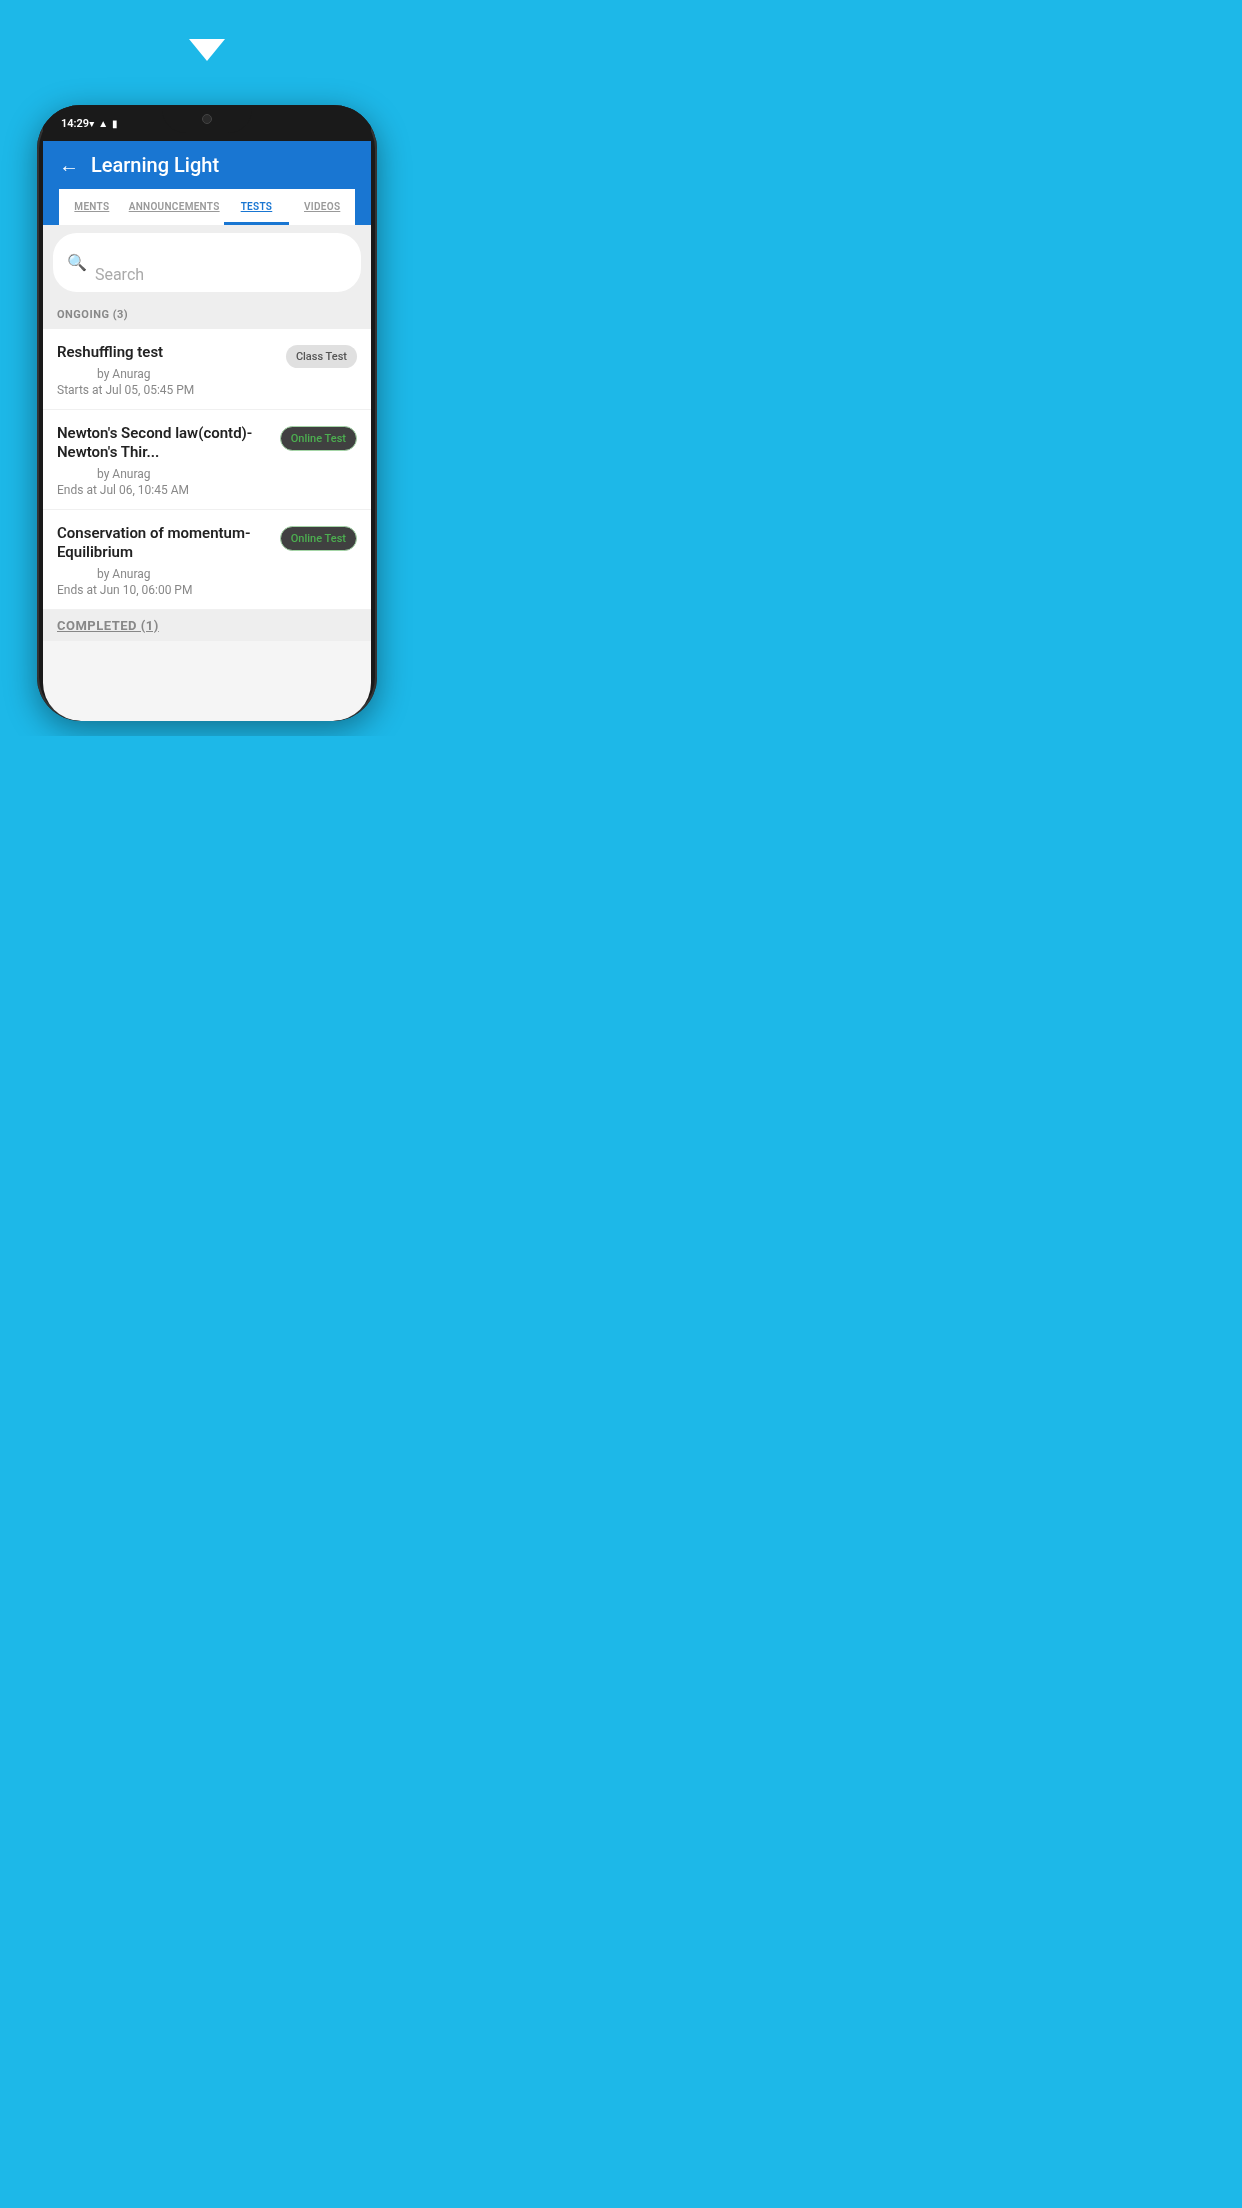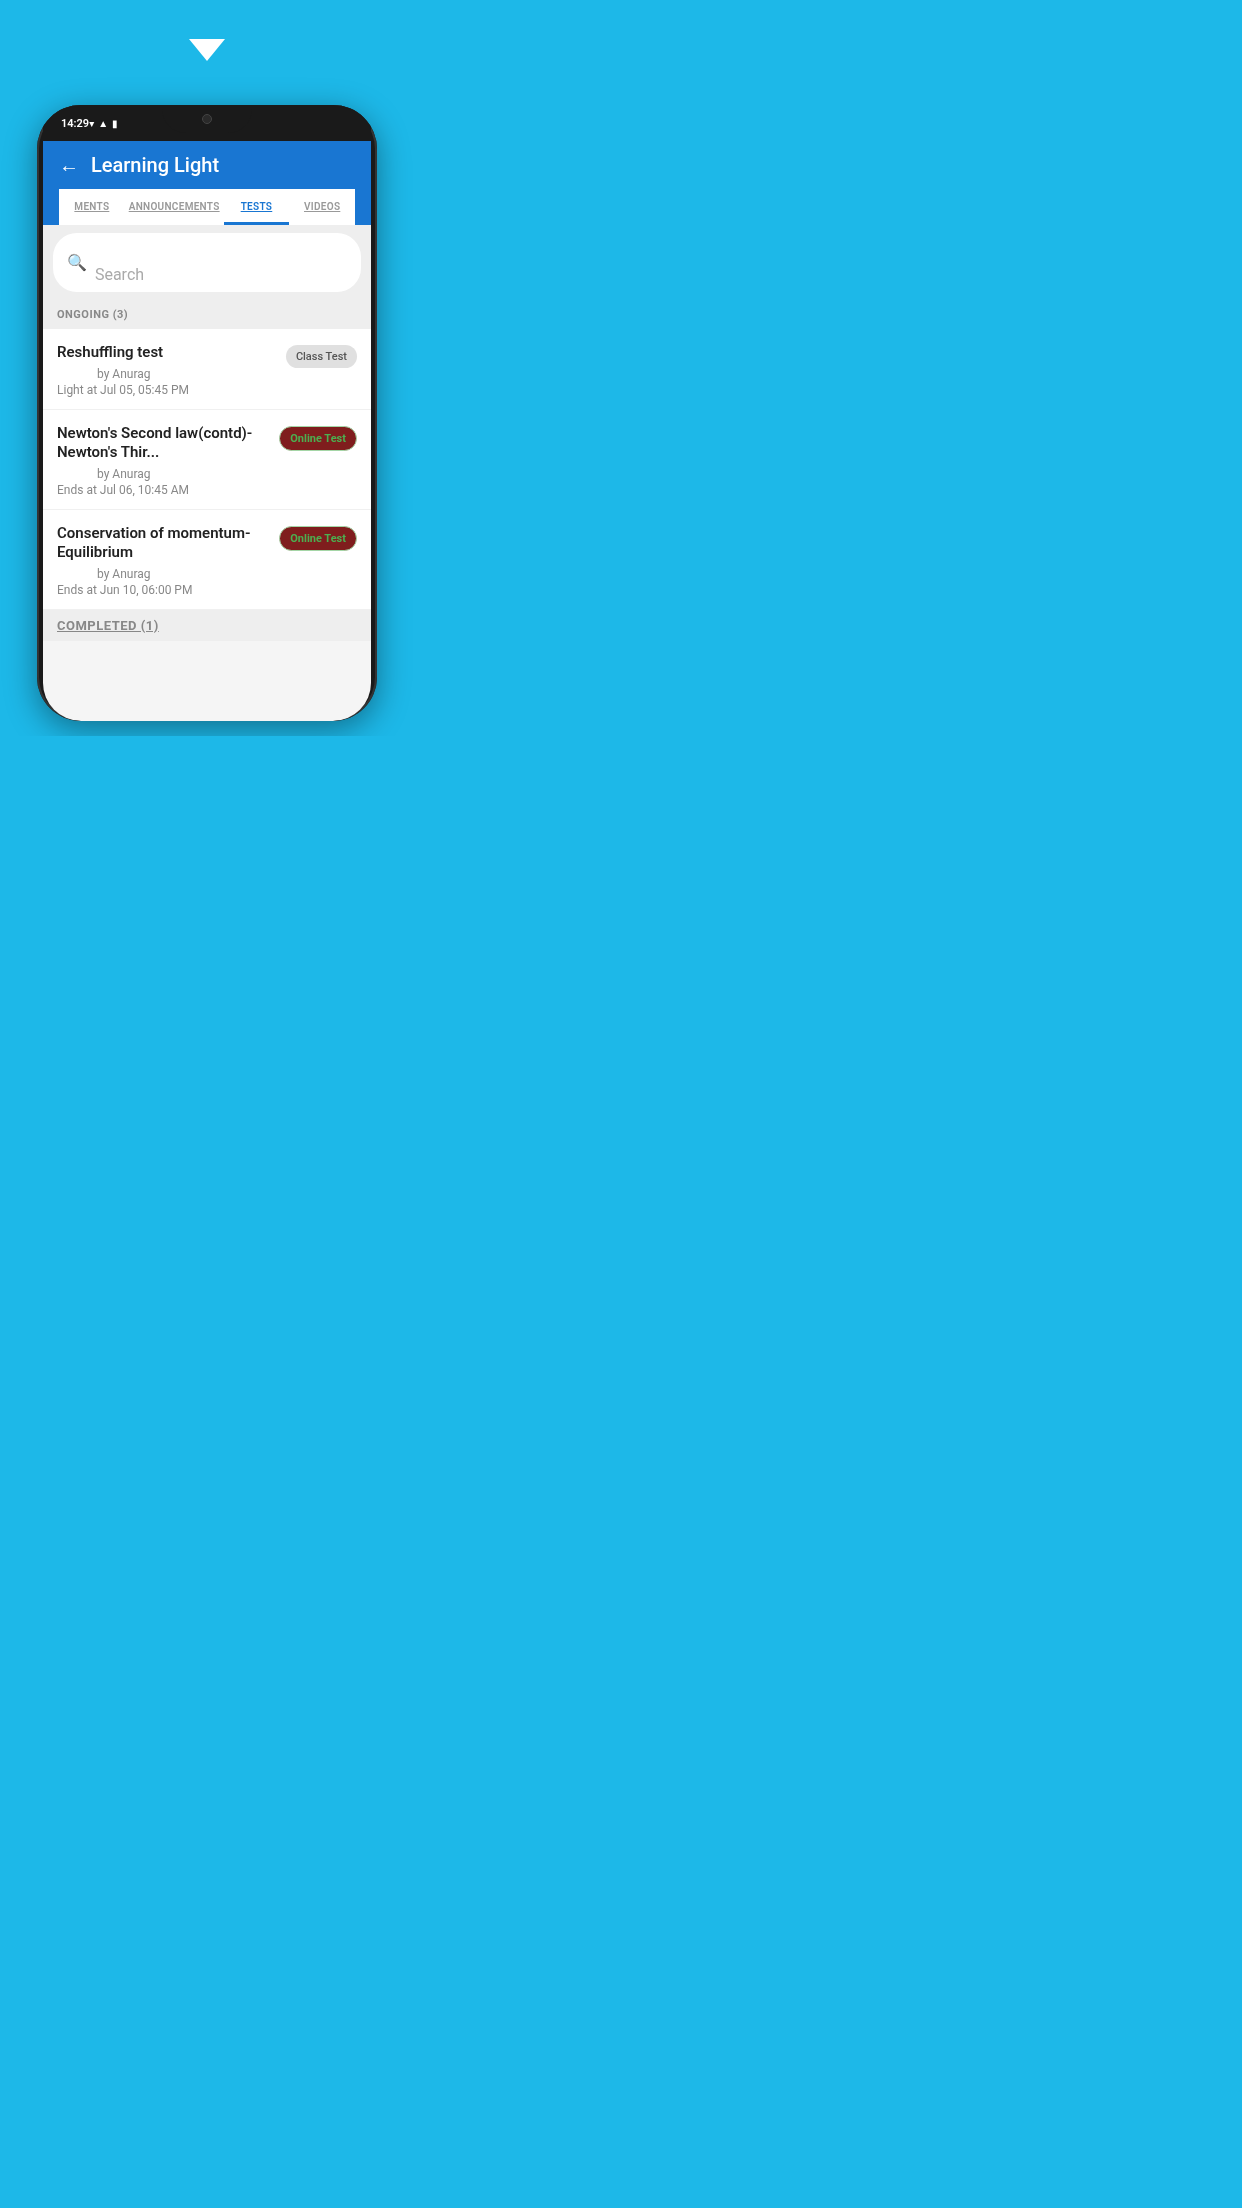--- a/index.html
+++ b/index.html
@@ -270,24 +270,23 @@
       flex-shrink: 0;
       margin-top: 2px;
     }
 
     .badge-class {
       background: #e0e0e0;
       color: #555;
     }
 
     .badge-online {
-      background: #7f1d1d;
+      background: #404040;
       color: #4CAF50;
       border: 1px solid #a5d6a7;
-      font-weight: bold;
     }
 
     .completed-header {
       background: #eeeeee;
       padding: 8px 14px;
       font-size: 13px;
       font-weight: 700;
       color: #888;
       letter-spacing: 0.5px;
       text-decoration: underline;
@@ -348,21 +347,21 @@
 
       <div class="section-header">ONGOING (3)</div>
 
       <div class="test-list">
 
         <div class="test-item">
           <div class="test-info">
             <div class="test-name">Reshuffling test</div>
             <div class="test-author">by Anurag</div>
             <div class="test-time">
-              <span>Light at</span>&nbsp;<span>Jul 05, 05:45 PM</span>
+              <span>Starts at</span>&nbsp;<span>Jul 05, 05:45 PM</span>
             </div>
           </div>
           <span class="test-badge badge-class">Class Test</span>
         </div>
 
         <div class="test-item">
           <div class="test-info">
             <div class="test-name">Newton's Second law(contd)-Newton's Thir...</div>
             <div class="test-author">by Anurag</div>
             <div class="test-time">

